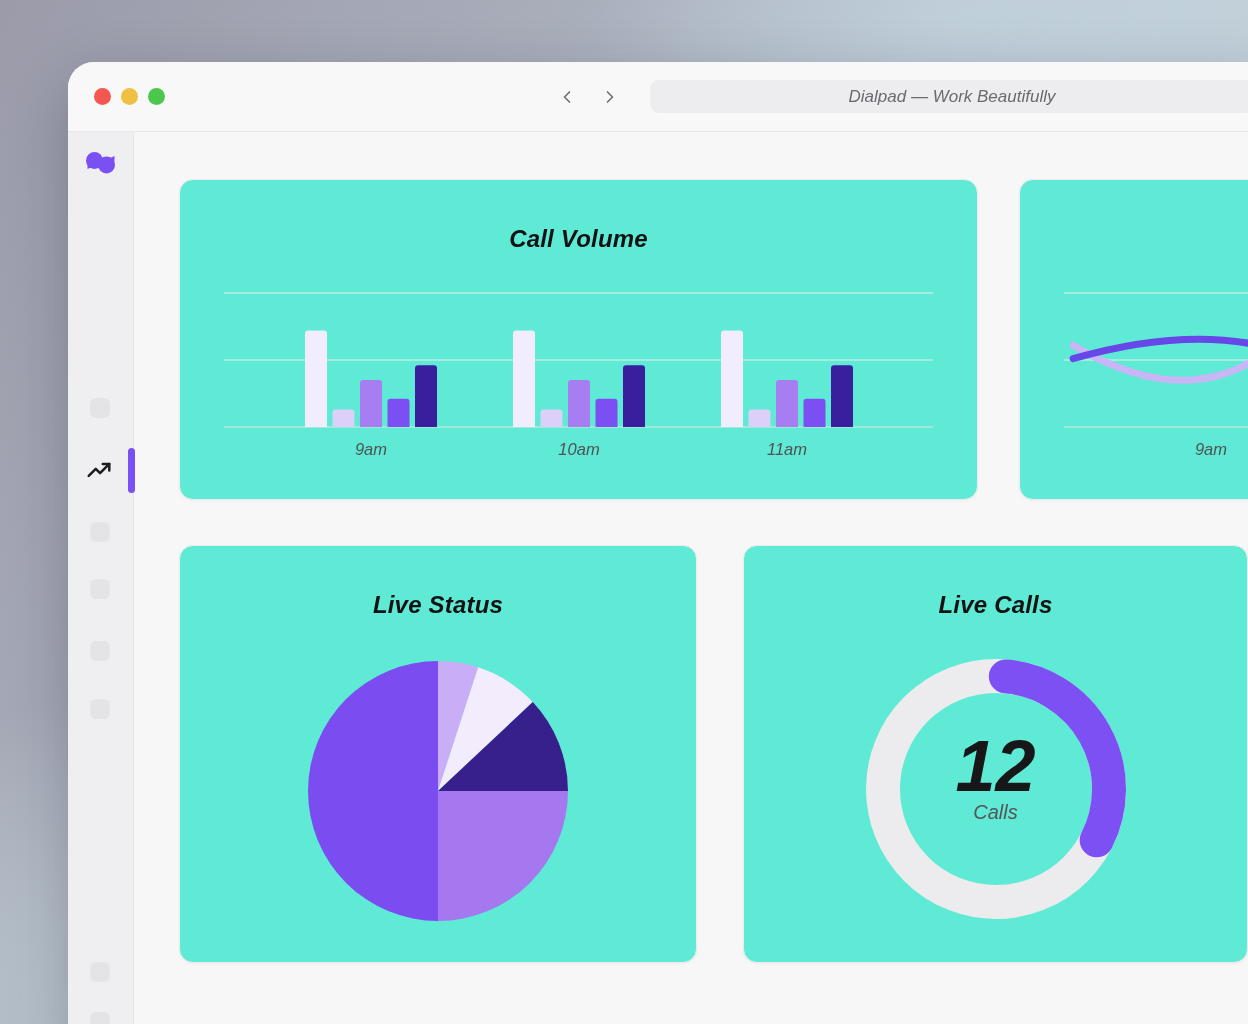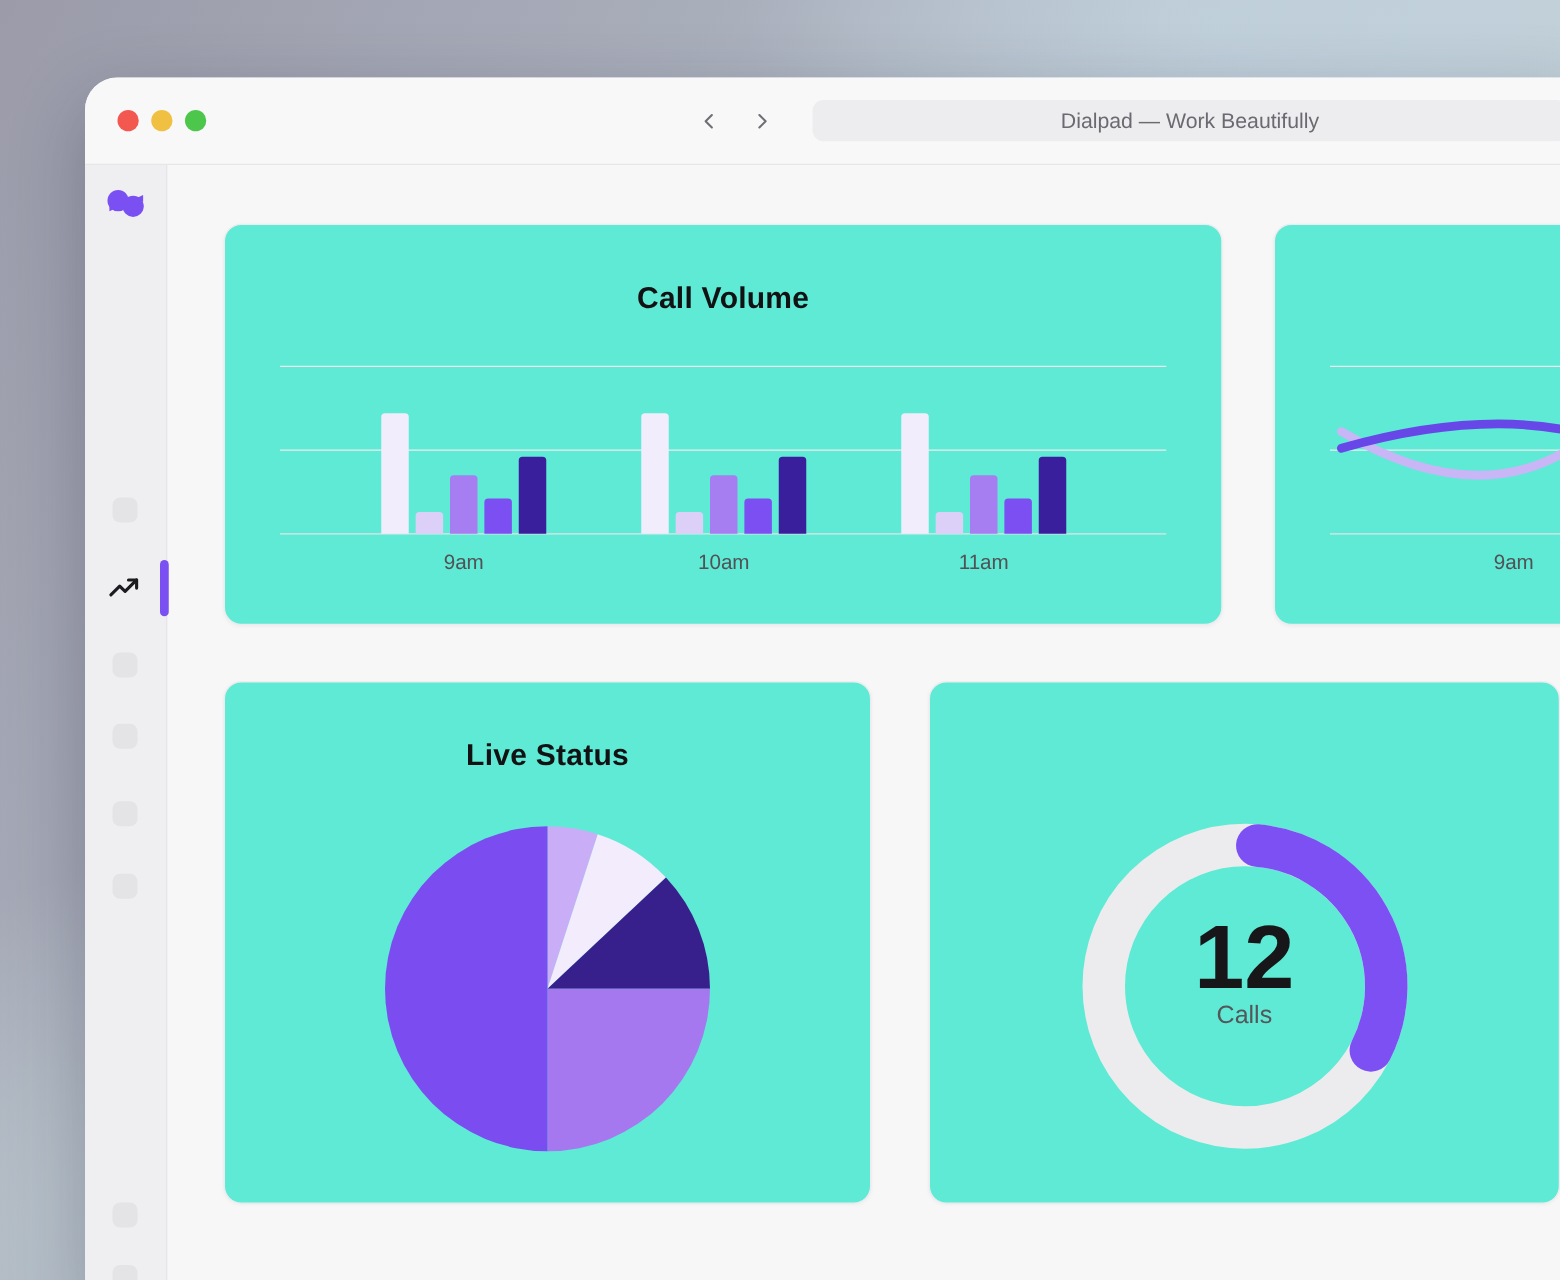--- a/index.html
+++ b/index.html
@@ -1,21 +1,21 @@
 <!DOCTYPE html>
 <html><head>
 <meta charset="utf-8">
 <style>
   html,body{margin:0;padding:0;}
   #screen{position:relative;width:1248px;height:1024px;overflow:hidden;
     font-family:"Liberation Sans",sans-serif;
     background:
       radial-gradient(ellipse 60% 50% at 18% 96%, rgba(210,231,231,.55), transparent 60%),
       radial-gradient(ellipse 50% 40% at 78% 2%, rgba(196,214,226,.65), transparent 60%),
-      linear-gradient(118deg,#9b9baa 0%,#a9aebb 32%,#bfcdd6 64%,#c6d7dc 100%);}
+      linear-gradient(118deg,#9b9baa 0%,#a9aebb 32%,#bfcdd6 64%,#c6d7dc 100%); font-style: italic;}
   .window{position:absolute;left:68px;top:62px;width:1210px;height:990px;background:#f7f7f8;
     border-radius:26px;box-shadow:0 20px 60px rgba(25,25,50,.28);overflow:hidden;display:flex;flex-direction:column;}
   .titlebar{flex:0 0 69px;height:69px;background:#f8f8f9;border-bottom:1px solid #e7e7ea;position:relative;}
   .light{position:absolute;top:26px;width:17px;height:17px;border-radius:50%;}
   .light.red{left:26px;background:#f25850}
   .light.yellow{left:53px;background:#f0c043}
   .light.green{left:80px;background:#4cc74c}
   .nav{position:absolute;left:488px;top:24px;display:flex;gap:21px;}
   .nav .chev{width:22px;height:22px;display:inline-flex;align-items:center;justify-content:center;cursor:pointer;}
   .urlbar{position:absolute;left:582px;right:24px;top:18px;height:33px;background:#ededef;border-radius:9px;
@@ -138,20 +138,21 @@
           <svg id="pie-svg" class="chart-svg" width="514" height="414">
               <path d="M258,245 L258,115 A130,130 0 0 1 298.17220926874313,121.36265288163004 Z" fill="#c9aef7"></path>
               <path d="M258,245 L298.17220926874313,121.36265288163004 A130,130 0 0 1 352.76592156478347,156.00887622927047 Z" fill="#f2ecfd"></path>
               <path d="M258,245 L352.76592156478347,156.00887622927047 A130,130 0 0 1 388,245 Z" fill="#38208c"></path>
               <path d="M258,245 L388,245 A130,130 0 0 1 258,375 Z" fill="#a678f0"></path>
               <path d="M258,245 L258,375 A130,130 0 0 1 257.99999999999994,115 Z" fill="#7b4df1"></path>
             </svg>
         </section>
 
         <section class="card" id="card-live-calls">
+          <h2>Live Calls</h2>
           <svg id="donut-svg" class="chart-svg" width="501" height="414">
               <circle cx="252" cy="243" r="113" fill="none" stroke="#ececee" stroke-width="34"></circle>
               <path d="M261.84859893048537,130.42999911563277 A113,113 0 0 1 352.68373723328557,294.30092647056875" fill="none" stroke="#7c50f2" stroke-width="34" stroke-linecap="round"></path>
             </svg>
           <div class="big-num">12</div>
           <div class="big-label">Calls</div>
         </section>
 
       </main>
     </div>

